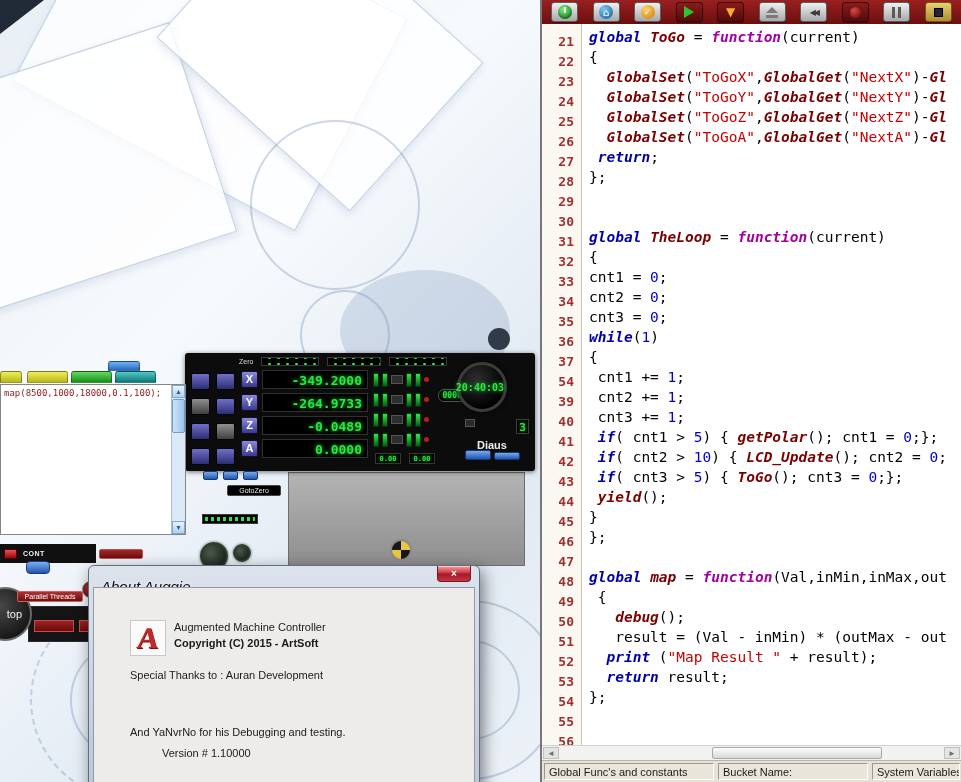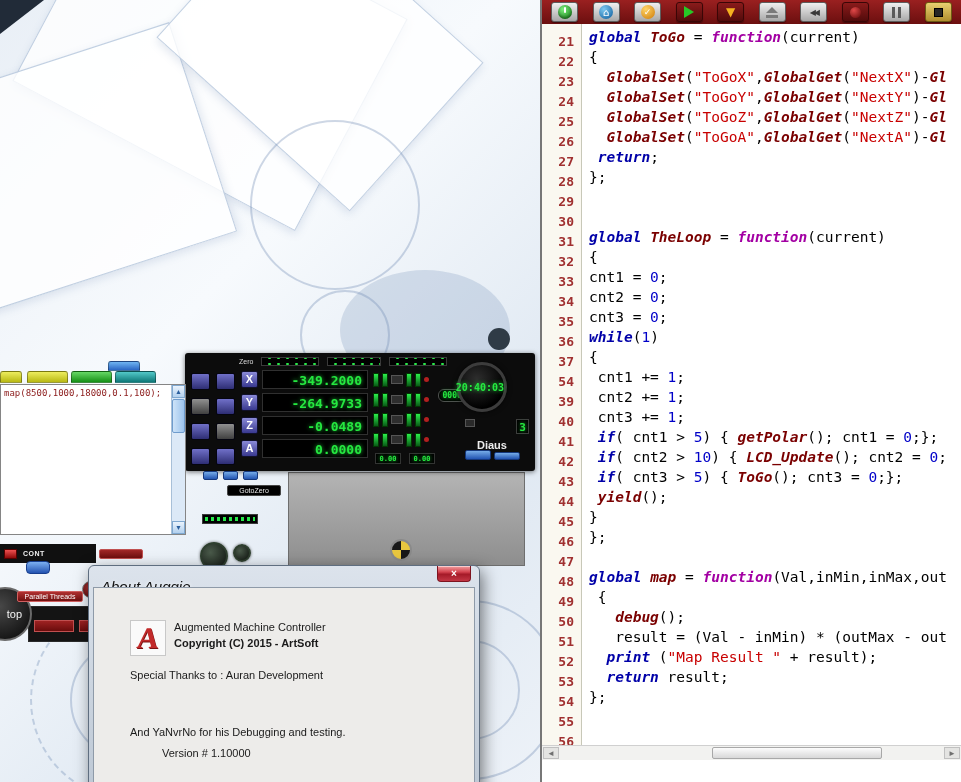--- a/index.html
+++ b/index.html
@@ -419,14 +419,19 @@
           <div class="ln">55</div>
           <div class="ln">56</div>
         </div>
       <div class="code-lines"><div class="cl"><span class="tok-kw">global</span><span class="tok-pl"> </span><span class="tok-fn">ToGo</span><span class="tok-pl"> = </span><span class="tok-fk">function</span><span class="tok-pl">(current)</span></div><div class="cl"><span class="tok-pl">{</span></div><div class="cl"><span class="tok-pl">  </span><span class="tok-fn">GlobalSet</span><span class="tok-pl">(</span><span class="tok-str">"ToGoX"</span><span class="tok-pl">,</span><span class="tok-fn">GlobalGet</span><span class="tok-pl">(</span><span class="tok-str">"NextX"</span><span class="tok-pl">)-</span><span class="tok-fn">Gl</span></div><div class="cl"><span class="tok-pl">  </span><span class="tok-fn">GlobalSet</span><span class="tok-pl">(</span><span class="tok-str">"ToGoY"</span><span class="tok-pl">,</span><span class="tok-fn">GlobalGet</span><span class="tok-pl">(</span><span class="tok-str">"NextY"</span><span class="tok-pl">)-</span><span class="tok-fn">Gl</span></div><div class="cl"><span class="tok-pl">  </span><span class="tok-fn">GlobalSet</span><span class="tok-pl">(</span><span class="tok-str">"ToGoZ"</span><span class="tok-pl">,</span><span class="tok-fn">GlobalGet</span><span class="tok-pl">(</span><span class="tok-str">"NextZ"</span><span class="tok-pl">)-</span><span class="tok-fn">Gl</span></div><div class="cl"><span class="tok-pl">  </span><span class="tok-fn">GlobalSet</span><span class="tok-pl">(</span><span class="tok-str">"ToGoA"</span><span class="tok-pl">,</span><span class="tok-fn">GlobalGet</span><span class="tok-pl">(</span><span class="tok-str">"NextA"</span><span class="tok-pl">)-</span><span class="tok-fn">Gl</span></div><div class="cl"><span class="tok-pl"> </span><span class="tok-kw">return</span><span class="tok-pl">;</span></div><div class="cl"><span class="tok-pl">};</span></div><div class="cl"></div><div class="cl"></div><div class="cl"><span class="tok-kw">global</span><span class="tok-pl"> </span><span class="tok-fn">TheLoop</span><span class="tok-pl"> = </span><span class="tok-fk">function</span><span class="tok-pl">(current)</span></div><div class="cl"><span class="tok-pl">{</span></div><div class="cl"><span class="tok-pl">cnt1 = </span><span class="tok-num">0</span><span class="tok-pl">;</span></div><div class="cl"><span class="tok-pl">cnt2 = </span><span class="tok-num">0</span><span class="tok-pl">;</span></div><div class="cl"><span class="tok-pl">cnt3 = </span><span class="tok-num">0</span><span class="tok-pl">;</span></div><div class="cl"><span class="tok-kw">while</span><span class="tok-pl">(</span><span class="tok-num">1</span><span class="tok-pl">)</span></div><div class="cl"><span class="tok-pl">{</span></div><div class="cl"><span class="tok-pl"> cnt1 += </span><span class="tok-num">1</span><span class="tok-pl">;</span></div><div class="cl"><span class="tok-pl"> cnt2 += </span><span class="tok-num">1</span><span class="tok-pl">;</span></div><div class="cl"><span class="tok-pl"> cnt3 += </span><span class="tok-num">1</span><span class="tok-pl">;</span></div><div class="cl"><span class="tok-pl"> </span><span class="tok-kw">if</span><span class="tok-pl">( cnt1 &gt; </span><span class="tok-num">5</span><span class="tok-pl">) { </span><span class="tok-fn">getPolar</span><span class="tok-pl">(); cnt1 = </span><span class="tok-num">0</span><span class="tok-pl">;};</span></div><div class="cl"><span class="tok-pl"> </span><span class="tok-kw">if</span><span class="tok-pl">( cnt2 &gt; </span><span class="tok-num">10</span><span class="tok-pl">) { </span><span class="tok-fn">LCD_Update</span><span class="tok-pl">(); cnt2 = </span><span class="tok-num">0</span><span class="tok-pl">;</span></div><div class="cl"><span class="tok-pl"> </span><span class="tok-kw">if</span><span class="tok-pl">( cnt3 &gt; </span><span class="tok-num">5</span><span class="tok-pl">) { </span><span class="tok-fn">ToGo</span><span class="tok-pl">(); cnt3 = </span><span class="tok-num">0</span><span class="tok-pl">;};</span></div><div class="cl"><span class="tok-pl"> </span><span class="tok-fn">yield</span><span class="tok-pl">();</span></div><div class="cl"><span class="tok-pl">}</span></div><div class="cl"><span class="tok-pl">};</span></div><div class="cl"></div><div class="cl"><span class="tok-kw">global</span><span class="tok-pl"> </span><span class="tok-fn">map</span><span class="tok-pl"> = </span><span class="tok-fk">function</span><span class="tok-pl">(Val,inMin,inMax,out</span></div><div class="cl"><span class="tok-pl"> {</span></div><div class="cl"><span class="tok-pl">   </span><span class="tok-fn">debug</span><span class="tok-pl">();</span></div><div class="cl"><span class="tok-pl">   result = (Val - inMin) * (outMax - out</span></div><div class="cl"><span class="tok-pl">  </span><span class="tok-kw">print</span><span class="tok-pl"> (</span><span class="tok-str">"Map Result "</span><span class="tok-pl"> + result);</span></div><div class="cl"><span class="tok-pl">  </span><span class="tok-kw">return</span><span class="tok-pl"> result;</span></div><div class="cl"><span class="tok-pl">};</span></div><div class="cl"></div><div class="cl"></div></div>
     </div>
     <div class="hscroll">
       <div class="hs-arrow left">◄</div>
       <div class="hs-thumb"></div>
       <div class="hs-arrow right">►</div>
     </div>
+    <div class="statusbar">
+      <div class="sb-cell sb-left">Global Func's and constants</div>
+      <div class="sb-cell sb-center">Bucket Name:</div>
+      <div class="sb-cell sb-right">System Variables</div>
+    </div>
   </div>
 </div>
 
 </body></html>

